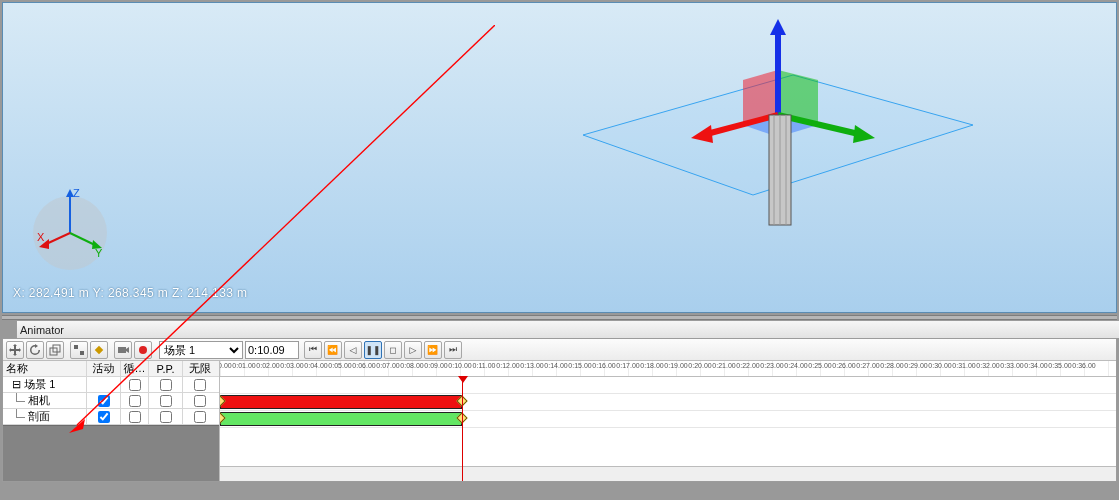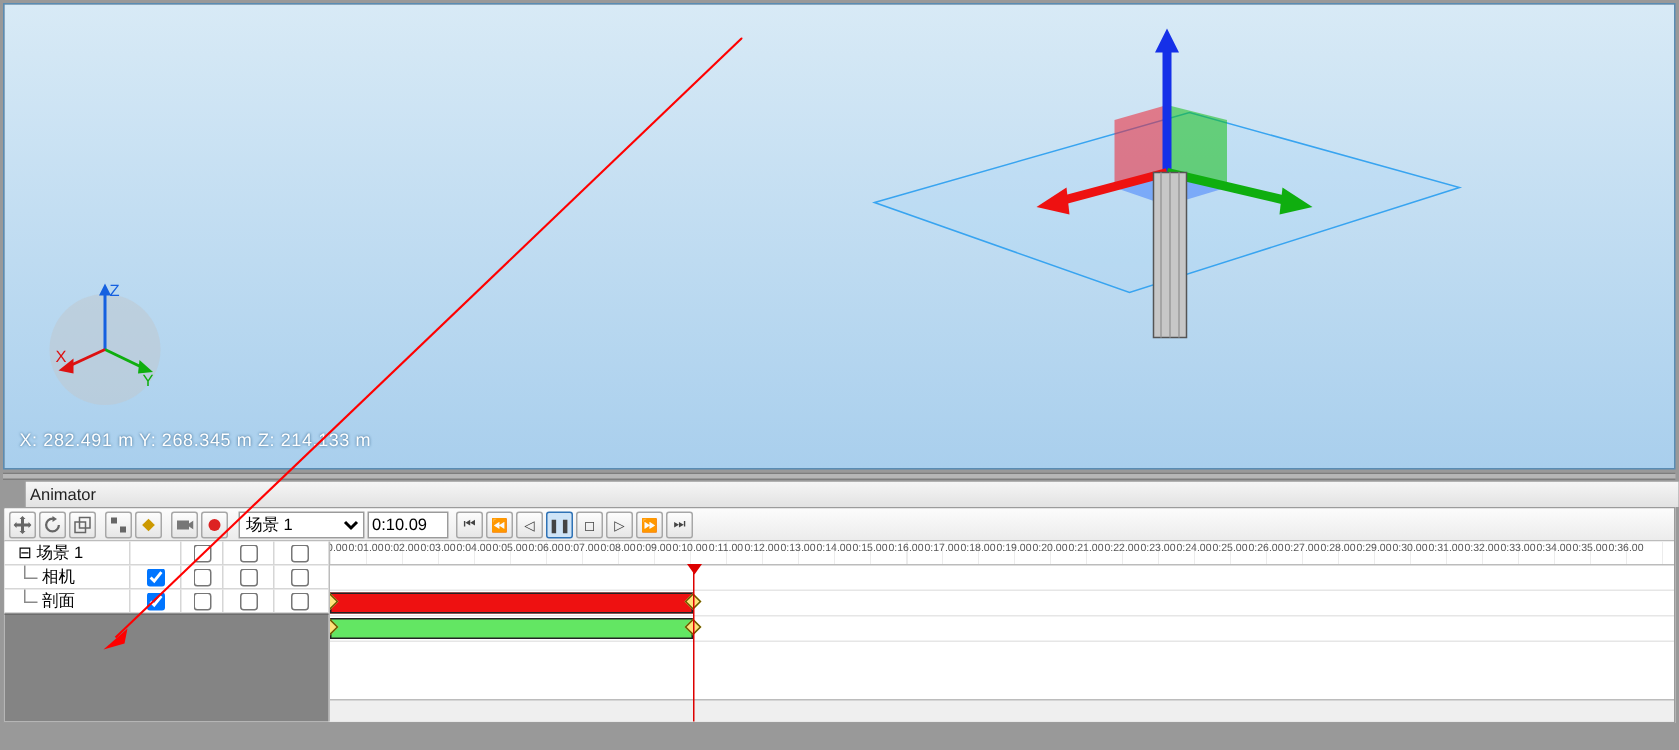--- a/index.html
+++ b/index.html
@@ -240,20 +240,27 @@
       <div class="tool-btn">◻</div>
       <div class="tool-btn">▷</div>
       <div class="tool-btn">⏩</div>
       <div class="tool-btn">⏭</div>
     </span>
   </div>
 
   <div class="tracks-area">
 
     <div class="tree">
+      <div class="tree-header">
+        <div class="tree-cell c-name">名称</div>
+        <div class="tree-cell c-act">活动</div>
+        <div class="tree-cell c-loop">循…</div>
+        <div class="tree-cell c-pp">P.P.</div>
+        <div class="tree-cell c-inf">无限</div>
+      </div>
       <div id="tree-rows">
           <div class="tree-row">
             <div class="tree-cell c-name">
               <span class="indent1">⊟ 场景 1</span>
             </div>
             <div class="tree-cell c-act"></div>
             <div class="tree-cell c-loop">
               <input type="checkbox" style="">
             </div>
             <div class="tree-cell c-pp">

